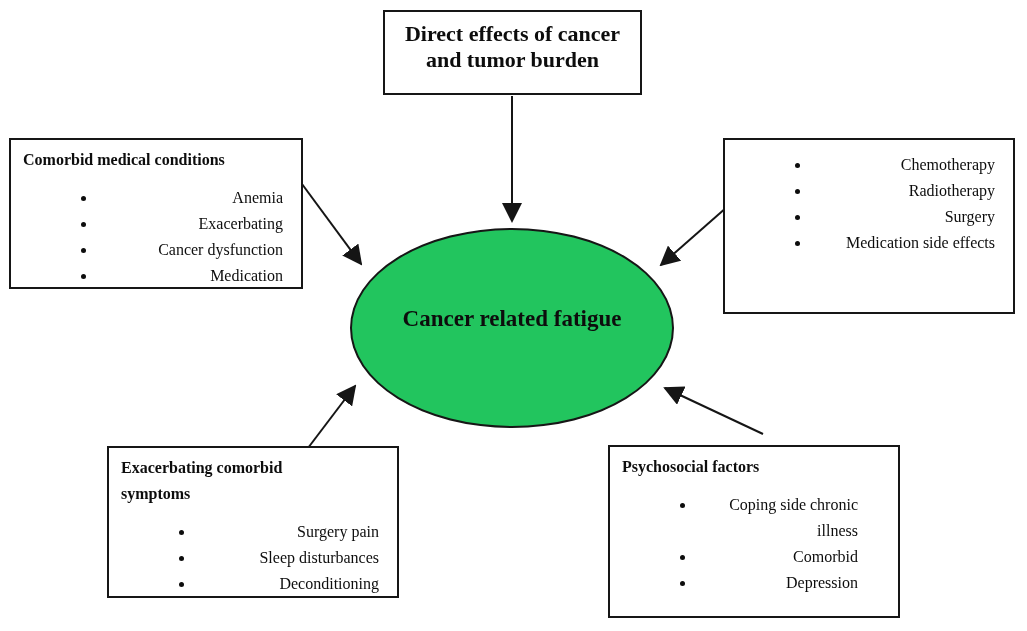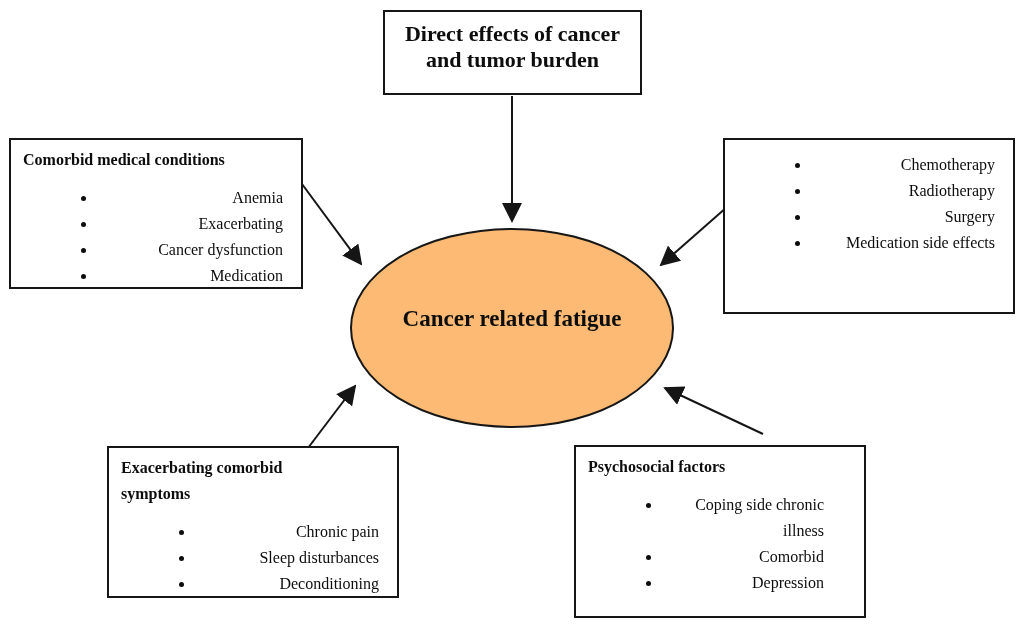--- a/index.html
+++ b/index.html
@@ -37,30 +37,30 @@
 
   .box--top    { left: 383px; top: 10px;  width: 259px; height: 85px; }
   .box--top .box-title { text-align: center; font-size: 22px; padding: 9px 10px 0 10px; }
 
   .box--left   { left: 9px;   top: 138px; width: 294px; height: 151px; }
   .box--right  { left: 723px; top: 138px; width: 292px; height: 176px; }
 
   .box--bleft  { left: 107px; top: 446px; width: 292px; height: 152px; }
   .box--bleft .box-title { max-width: 212px; }
 
-  .box--bright { left: 574px; top: 445px; width: 292px; height: 173px; }
+  .box--bright { left: 608px; top: 445px; width: 292px; height: 173px; }
   .box--bright .bullets li { max-width: 162px; }
 
   .ellipse {
     position: absolute;
     left: 350px; top: 228px;
     width: 324px; height: 200px;
     border: 2px solid #161616;
     border-radius: 50%;
-    background: #fdba74;
+    background: #22c55e;
     box-sizing: border-box;
     display: flex;
     align-items: center;
     justify-content: center;
   }
   .ellipse-label {
     font-weight: bold;
     font-size: 23px;
     transform: translateY(-9px);
     white-space: nowrap;
@@ -109,21 +109,21 @@
         <li>Chemotherapy</li>
         <li>Radiotherapy</li>
         <li>Surgery</li>
         <li>Medication side effects</li>
       </ul>
   </div>
 
   <div class="box box--bleft">
     <span class="box-title">Exacerbating comorbid symptoms</span>
     <ul class="bullets">
-        <li>Chronic pain</li>
+        <li>Surgery pain</li>
         <li>Sleep disturbances</li>
         <li>Deconditioning</li>
       </ul>
   </div>
 
   <div class="box box--bright">
     <span class="box-title">Psychosocial factors</span>
     <ul class="bullets">
         <li>Coping side chronic illness</li>
         <li>Comorbid</li>

